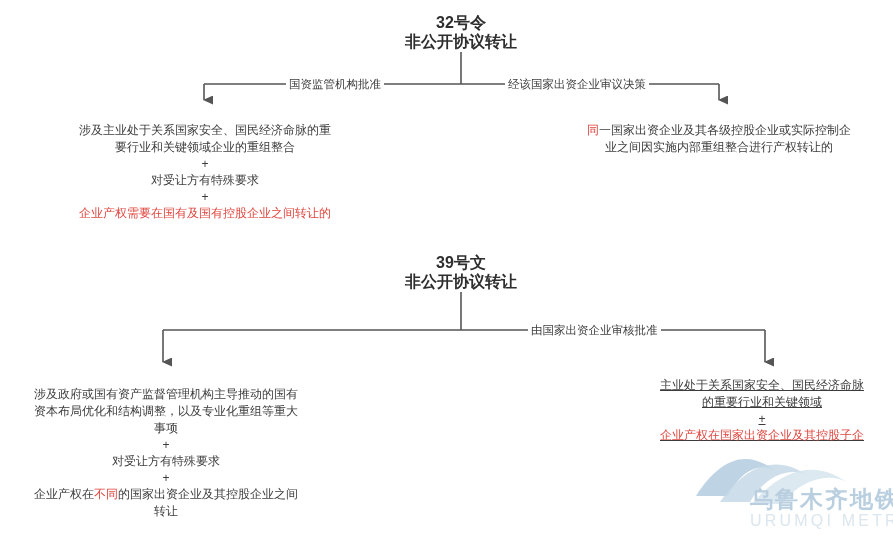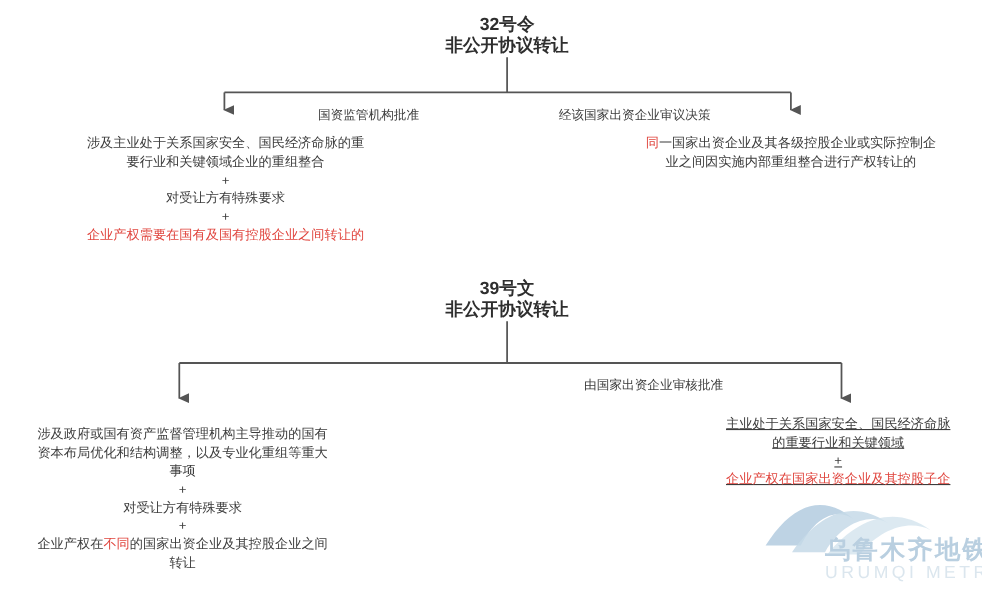--- a/index.html
+++ b/index.html
@@ -37,21 +37,20 @@
     white-space: nowrap;
   }
   .edge-label {
     position: absolute;
     font-size: 11.5px;
     line-height: 14px;
     color: #3c3c3c;
     background: #ffffff;
     padding: 0 3px;
     white-space: nowrap;
-    margin-top: 21px;
   }
   .leaf {
     position: absolute;
     text-align: center;
     font-size: 12px;
     line-height: 17px;
     color: #3c3c3c;
   }
   .leaf .plus {
     display: block;

